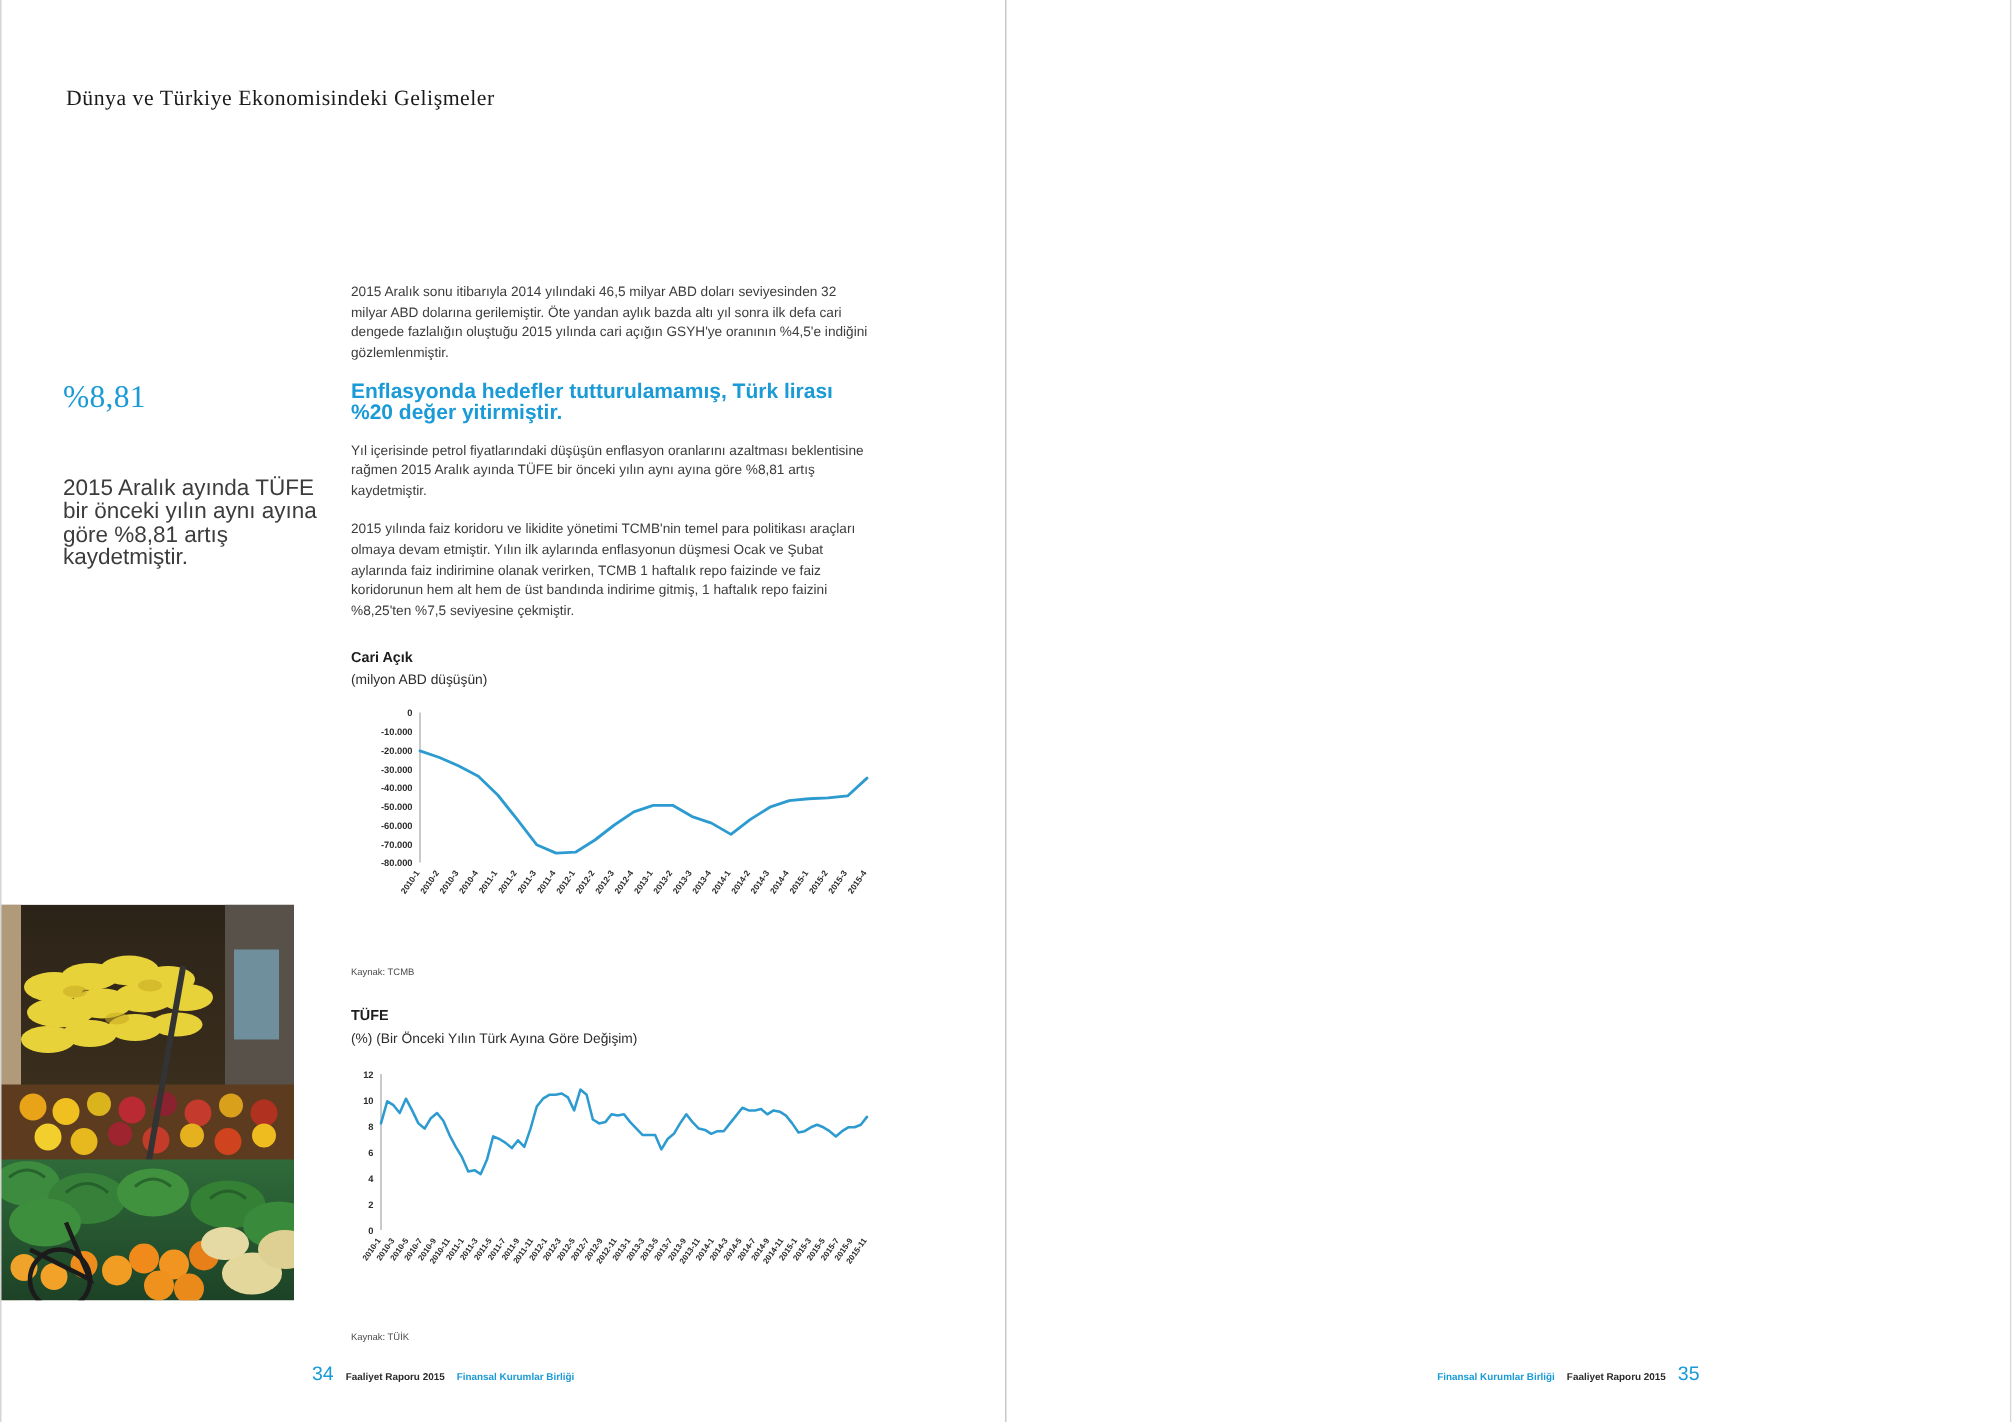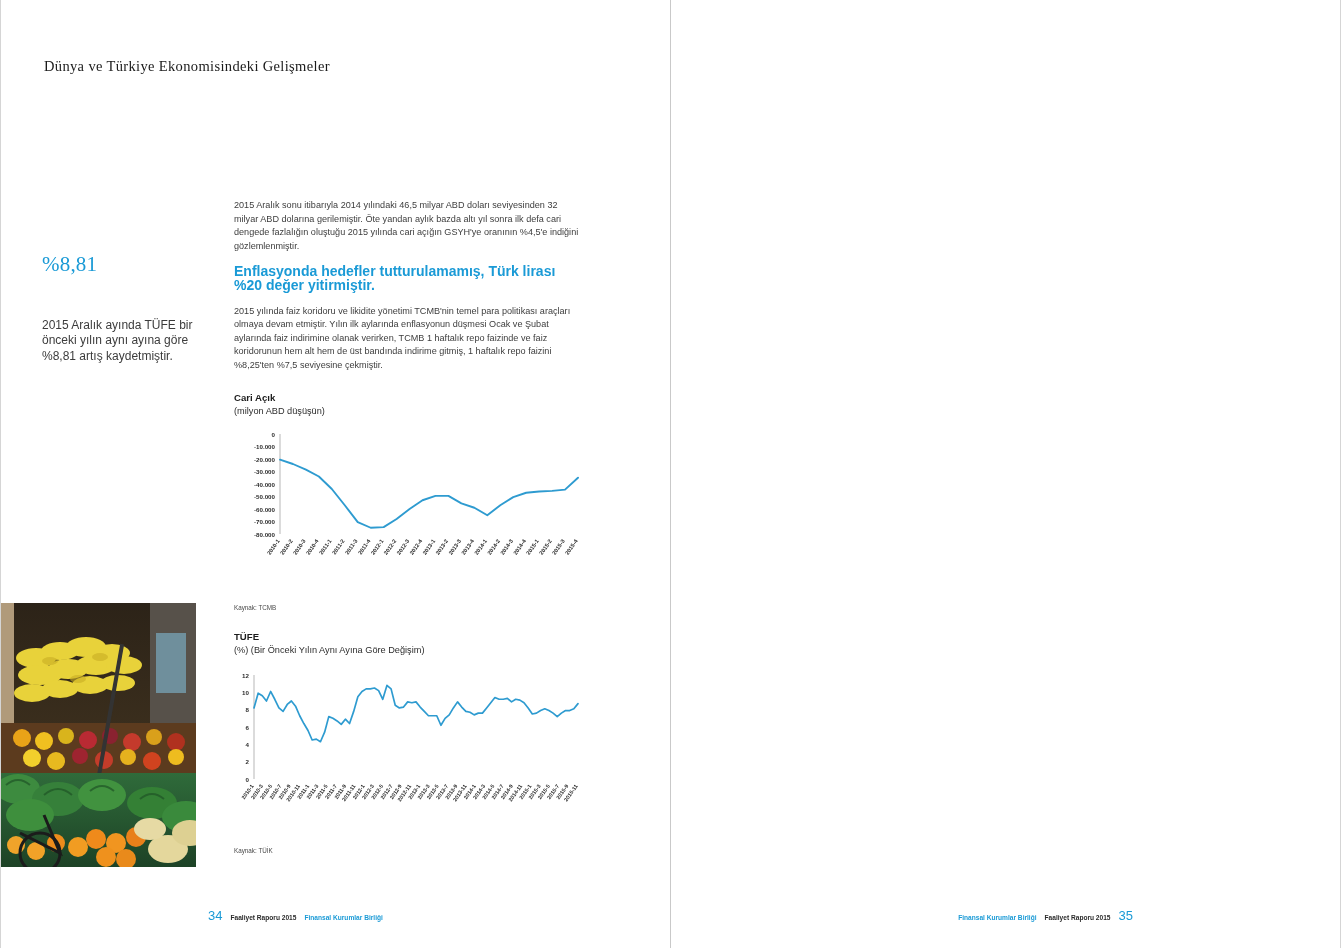--- a/index.html
+++ b/index.html
@@ -33,26 +33,26 @@
 
   
   .pull { position: absolute; width: 182px; }
   .pull-left  { left: 42px;  top: 252px; }
   .pull-number {
     font-family: "Liberation Serif", serif;
     font-size: 21px; color: #1a9ad6; letter-spacing: .2px;
     margin-bottom: 17px; font-weight: 400;
   }
   .pull-text {
-    font-size: 12px; line-height: 15.4px; color: #3c3c3c; margin-top: 41px;
+    font-size: 15px; line-height: 15.4px; color: #3c3c3c; margin-top: 41px;
   }
 
   
   .col { position: absolute; width: 345px; }
-  .col-left  { left: 234px; top: 199px; }
+  .col-left  { left: 234px; top: 188px; }
   .col p {
     font-size: 9.1px; line-height: 13.6px; color: #3d3d3d;
     margin-bottom: 12px; text-align: left;
   }
   .subhead {
     font-size: 14px; line-height: 13.6px; color: #1a9ad6;
     font-weight: bold; margin-bottom: 12px;
   }
 
   
@@ -92,20 +92,21 @@
     <div class="running-head">Dünya ve Türkiye Ekonomisindeki Gelişmeler</div>
 
     <div class="pull pull-left">
       <div class="pull-number">%8,81</div>
       <div class="pull-text">2015 Aralık ayında TÜFE bir önceki yılın aynı ayına göre %8,81 artış kaydetmiştir.</div>
     </div>
 
     <div class="col col-left">
       <p>2015 Aralık sonu itibarıyla 2014 yılındaki 46,5 milyar ABD doları seviyesinden 32 milyar ABD dolarına gerilemiştir. Öte yandan aylık bazda altı yıl sonra ilk defa cari dengede fazlalığın oluştuğu 2015 yılında cari açığın GSYH'ye oranının %4,5'e indiğini gözlemlenmiştir.</p>
       <div class="subhead">Enflasyonda hedefler tutturulamamış, Türk lirası %20 değer yitirmiştir.</div>
+      <p>Yıl içerisinde petrol fiyatlarındaki düşüşün enflasyon oranlarını azaltması beklentisine rağmen 2015 Aralık ayında TÜFE bir önceki yılın aynı ayına göre %8,81 artış kaydetmiştir.</p>
       <p>2015 yılında faiz koridoru ve likidite yönetimi TCMB'nin temel para politikası araçları olmaya devam etmiştir. Yılın ilk aylarında enflasyonun düşmesi Ocak ve Şubat aylarında faiz indirimine olanak verirken, TCMB 1 haftalık repo faizinde ve faiz koridorunun hem alt hem de üst bandında indirime gitmiş, 1 haftalık repo faizini %8,25'ten %7,5 seviyesine çekmiştir.</p>
 
       <div class="chart-block" style="position:relative;margin-top:19px;">
         <div class="chart-title">Cari Açık</div>
         <div class="chart-sub">(milyon ABD düşüşün)</div>
         <div class="chart-canvas" style="margin-top:12px;">
           <svg id="svg-cari" width="350" height="160" viewBox="0 0 350 160">
               <text x="41" y="6.6" text-anchor="end" font-size="6.2" fill="#2b2b2b" font-family="&quot;Liberation Sans&quot;, sans-serif" font-weight="bold">0</text>
               <text x="41" y="19.1" text-anchor="end" font-size="6.2" fill="#2b2b2b" font-family="&quot;Liberation Sans&quot;, sans-serif" font-weight="bold">-10.000</text>
               <text x="41" y="31.6" text-anchor="end" font-size="6.2" fill="#2b2b2b" font-family="&quot;Liberation Sans&quot;, sans-serif" font-weight="bold">-20.000</text>
@@ -141,21 +142,21 @@
               <text x="0" y="0" font-size="5.6" fill="#2b2b2b" font-family="&quot;Liberation Sans&quot;, sans-serif" font-weight="bold" transform="translate(318.1,111) rotate(-55)" text-anchor="end">2015-2</text>
               <text x="0" y="0" font-size="5.6" fill="#2b2b2b" font-family="&quot;Liberation Sans&quot;, sans-serif" font-weight="bold" transform="translate(331.0,111) rotate(-55)" text-anchor="end">2015-3</text>
               <text x="0" y="0" font-size="5.6" fill="#2b2b2b" font-family="&quot;Liberation Sans&quot;, sans-serif" font-weight="bold" transform="translate(344.0,111) rotate(-55)" text-anchor="end">2015-4</text>
             </svg>
         </div>
         <div class="chart-source" style="margin-top:14px;">Kaynak: TCMB</div>
       </div>
 
       <div class="chart-block" style="position:relative;margin-top:20px;">
         <div class="chart-title">TÜFE</div>
-        <div class="chart-sub">(%) (Bir Önceki Yılın Aynı Ayına Göre Değişim)</div>
+        <div class="chart-sub">(%) (Bir Önceki Yılın Türk Ayına Göre Değişim)</div>
         <div class="chart-canvas" style="margin-top:14px;">
           <svg id="svg-tufe" width="350" height="170" viewBox="0 0 350 170">
               <text x="15" y="110.6" text-anchor="end" font-size="6.2" fill="#2b2b2b" font-family="&quot;Liberation Sans&quot;, sans-serif" font-weight="bold">0</text>
               <text x="15" y="93.26666666666667" text-anchor="end" font-size="6.2" fill="#2b2b2b" font-family="&quot;Liberation Sans&quot;, sans-serif" font-weight="bold">2</text>
               <text x="15" y="75.93333333333334" text-anchor="end" font-size="6.2" fill="#2b2b2b" font-family="&quot;Liberation Sans&quot;, sans-serif" font-weight="bold">4</text>
               <text x="15" y="58.6" text-anchor="end" font-size="6.2" fill="#2b2b2b" font-family="&quot;Liberation Sans&quot;, sans-serif" font-weight="bold">6</text>
               <text x="15" y="41.26666666666667" text-anchor="end" font-size="6.2" fill="#2b2b2b" font-family="&quot;Liberation Sans&quot;, sans-serif" font-weight="bold">8</text>
               <text x="15" y="23.93333333333333" text-anchor="end" font-size="6.2" fill="#2b2b2b" font-family="&quot;Liberation Sans&quot;, sans-serif" font-weight="bold">10</text>
               <text x="15" y="6.6" text-anchor="end" font-size="6.2" fill="#2b2b2b" font-family="&quot;Liberation Sans&quot;, sans-serif" font-weight="bold">12</text>
               <line x1="20" y1="4" x2="20" y2="108" stroke="#9a9a9a" stroke-width="0.7"></line>

